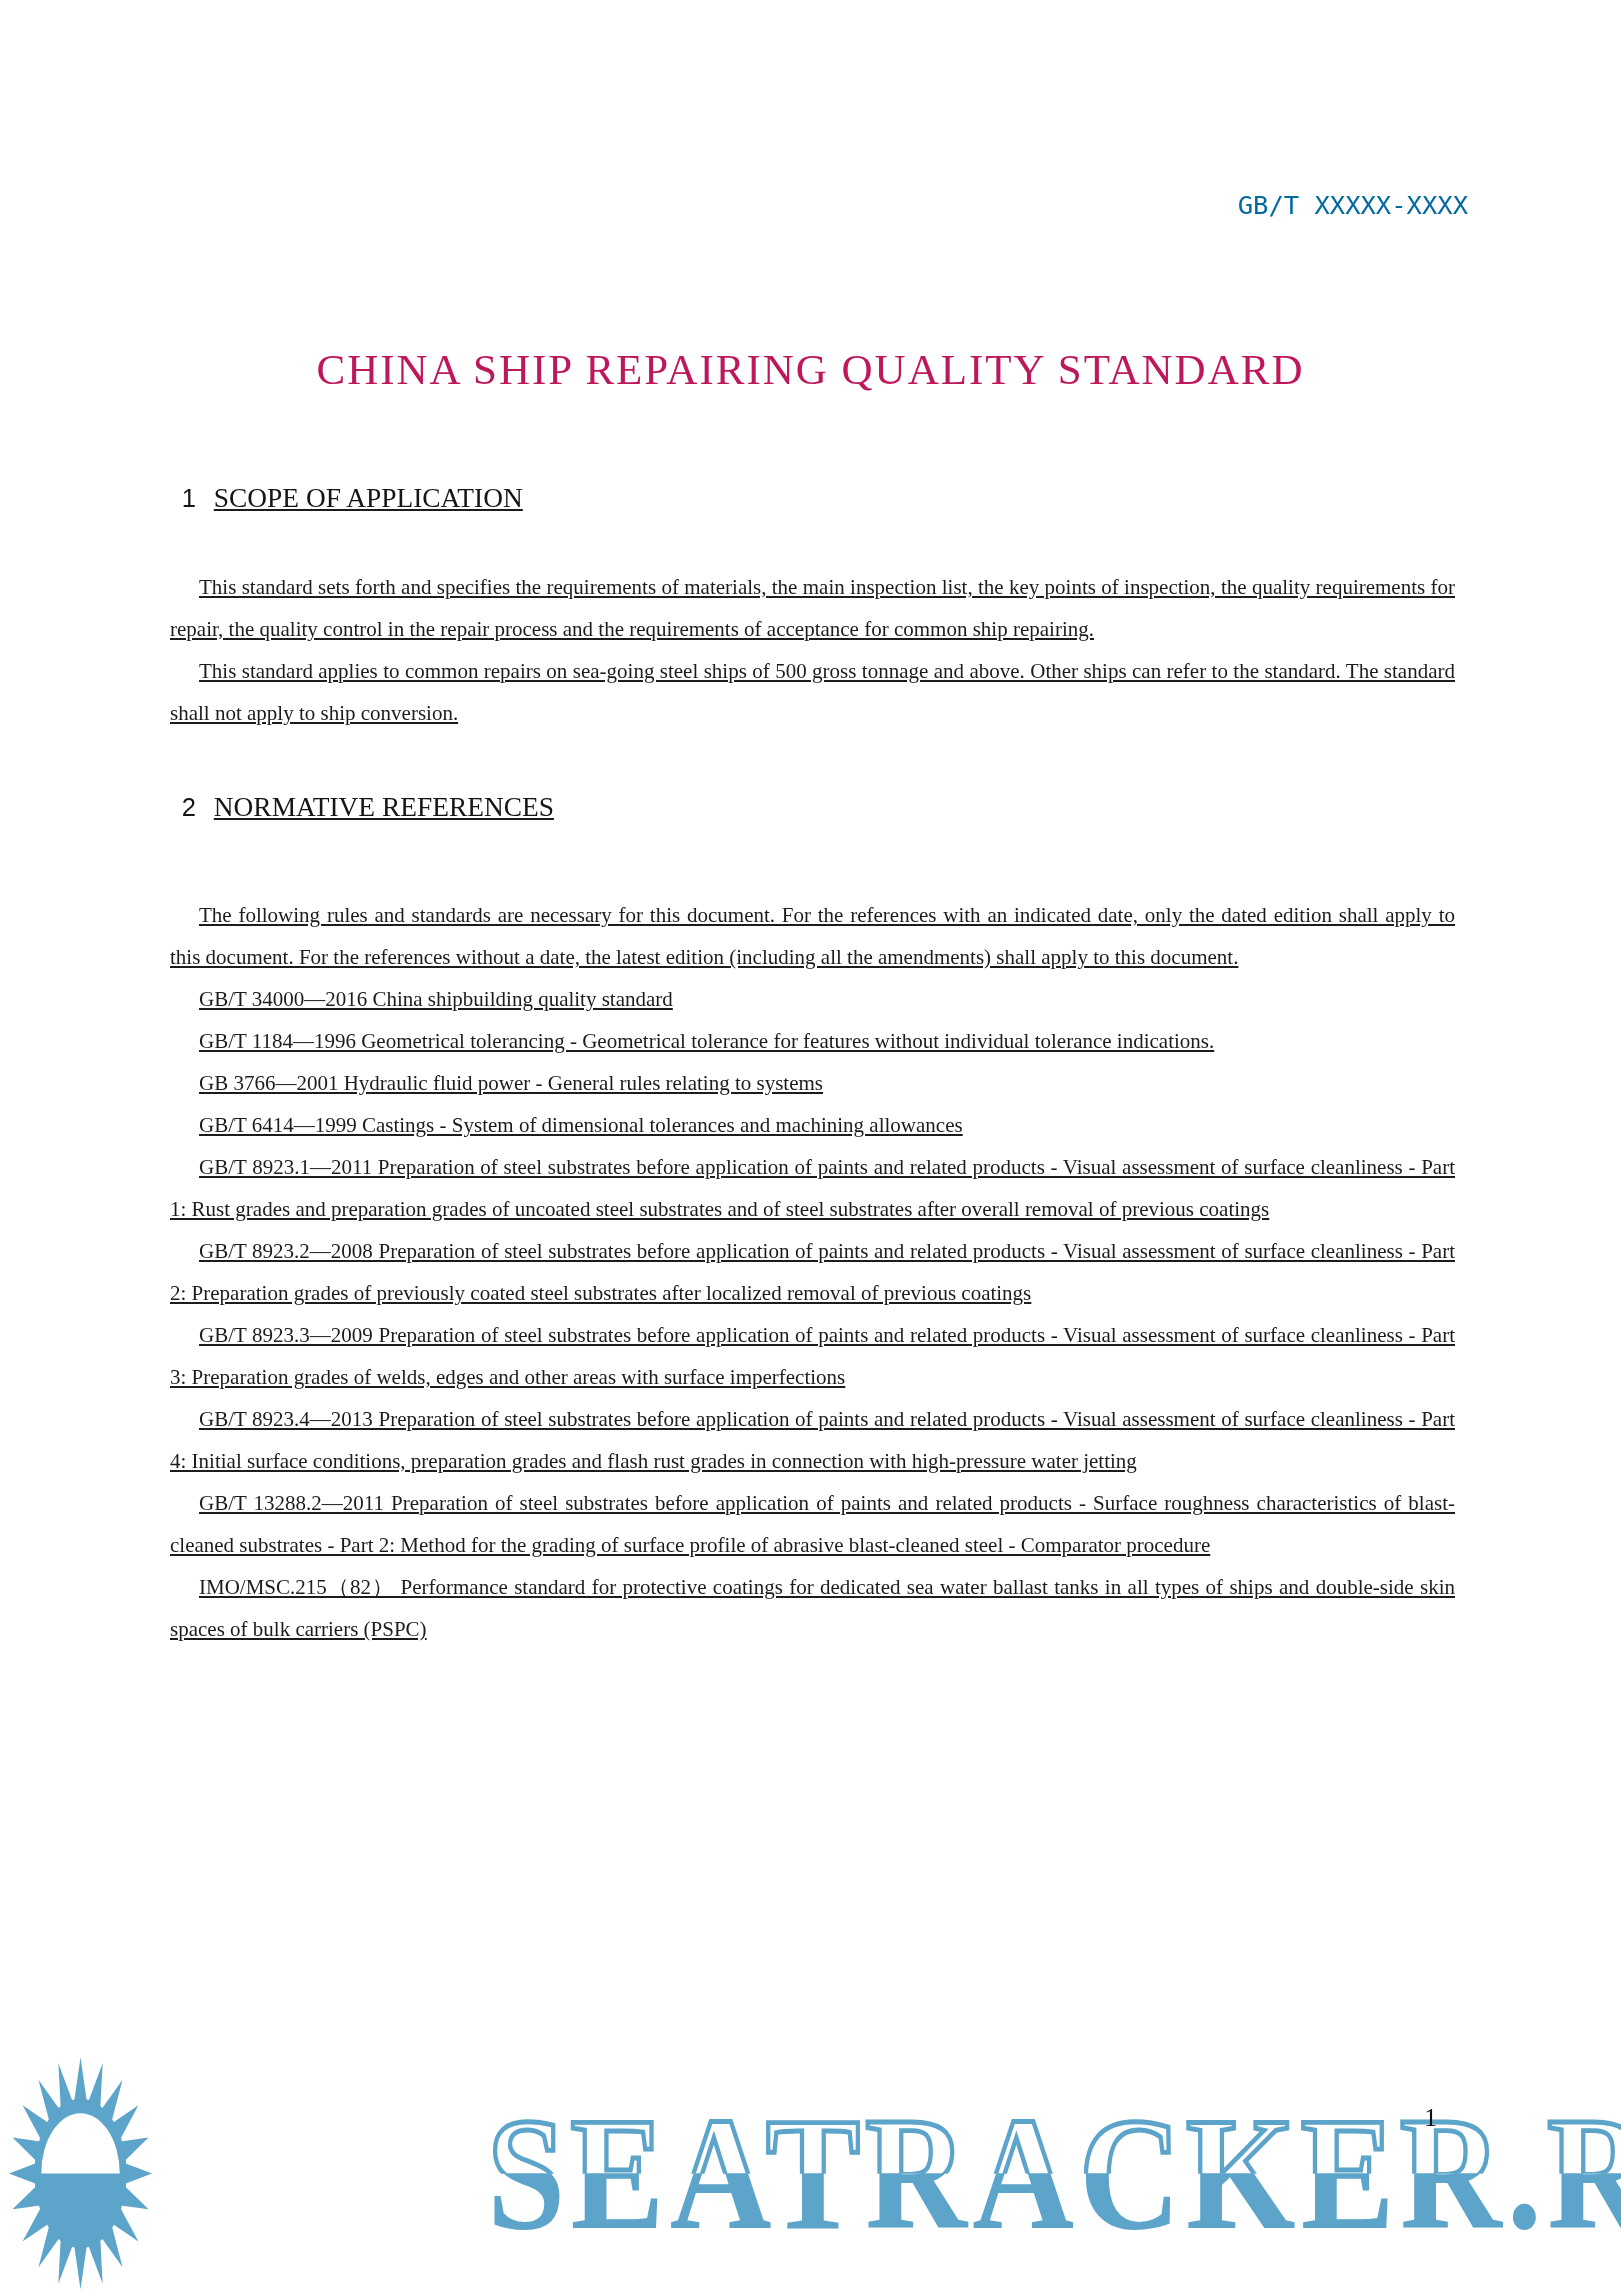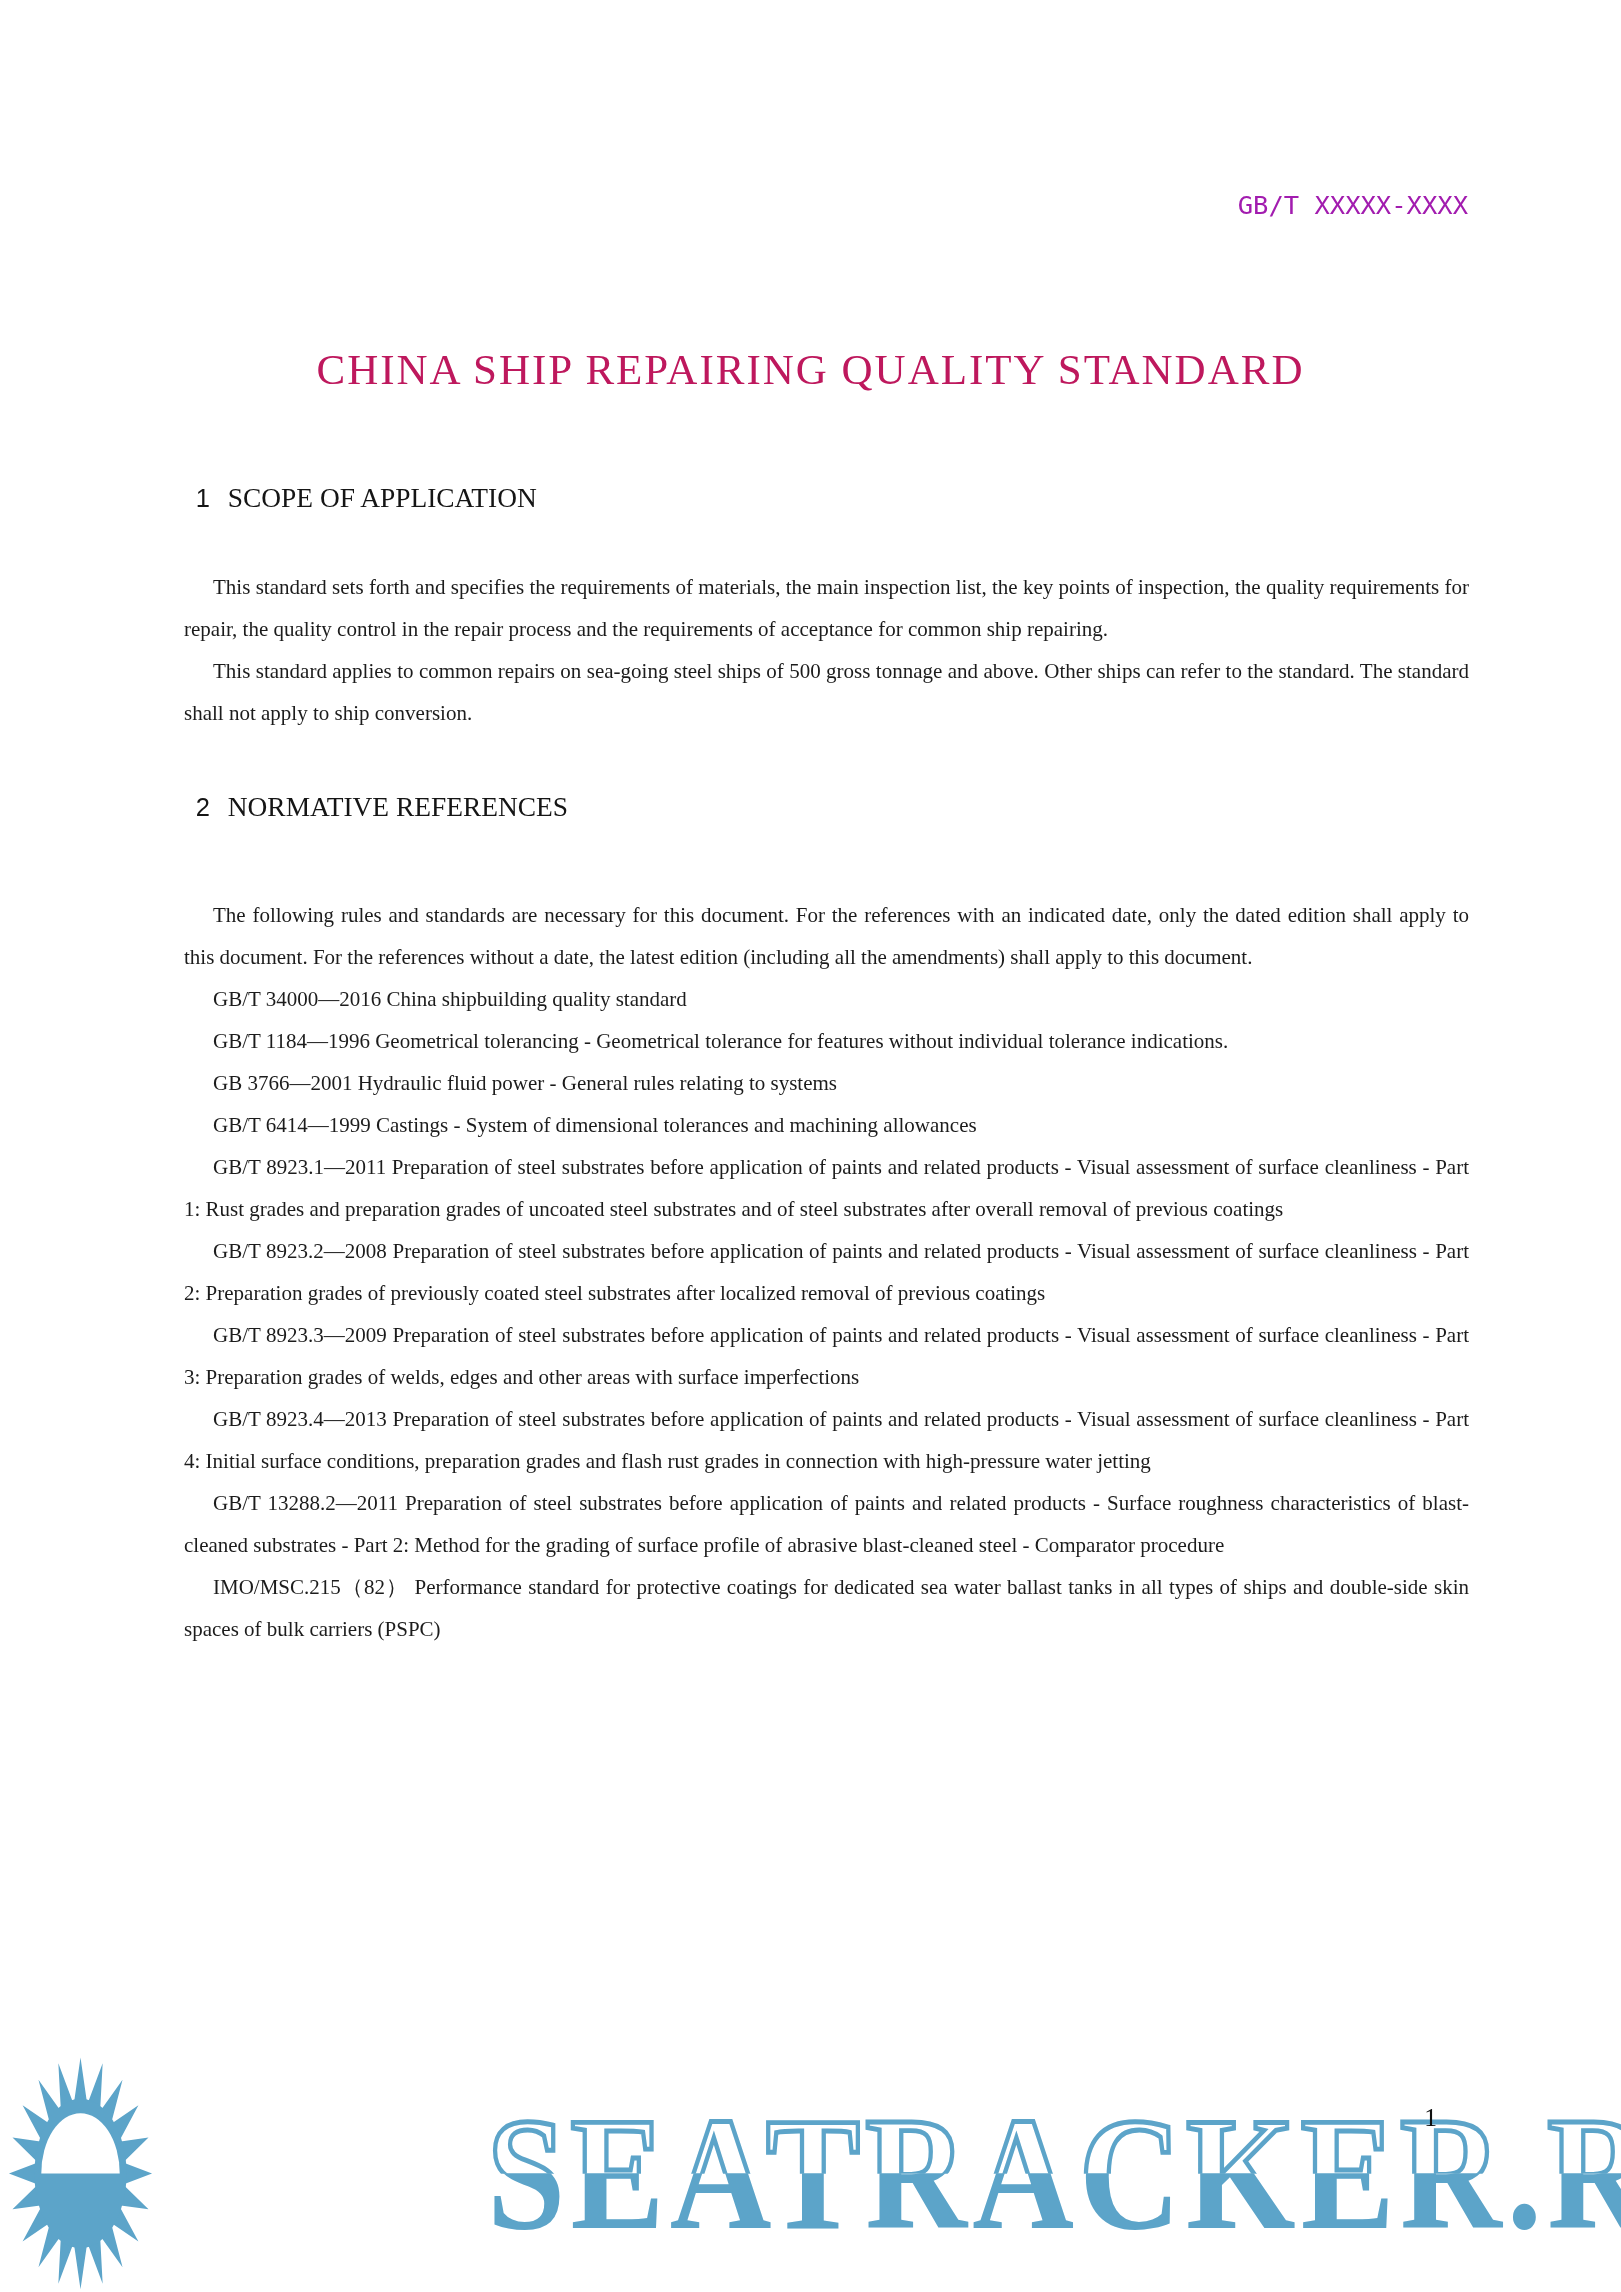--- a/index.html
+++ b/index.html
@@ -11,35 +11,36 @@
     font-family:"Liberation Serif", serif;
     color:#1c1c1c;
     overflow:hidden;
   }
   .header-code {
     position:absolute;
     top:190px; right:153px;
     font-family:"DejaVu Sans Mono", monospace;
     font-size:25.5px;
     letter-spacing:0px;
-    color:#a21caf;
+    color:#0369a1;
     white-space:pre;
   }
   .doc-title {
     position:absolute;
     top:345px; left:0; width:100%;
     text-align:center;
     font-size:43px;
     letter-spacing:2px;
     color:#be185d;
   }
   .content {
     position:absolute;
-    left:184px; top:0;
+    left:170px; top:0;
     width:1285px;
+    text-decoration:underline;
   }
   .sec-h {
     margin:0;
     font-size:27.4px;
     font-weight:normal;
     line-height:33px;
     color:#151515;
   }
   .sec-h .sec-num {
     display:inline-block;

